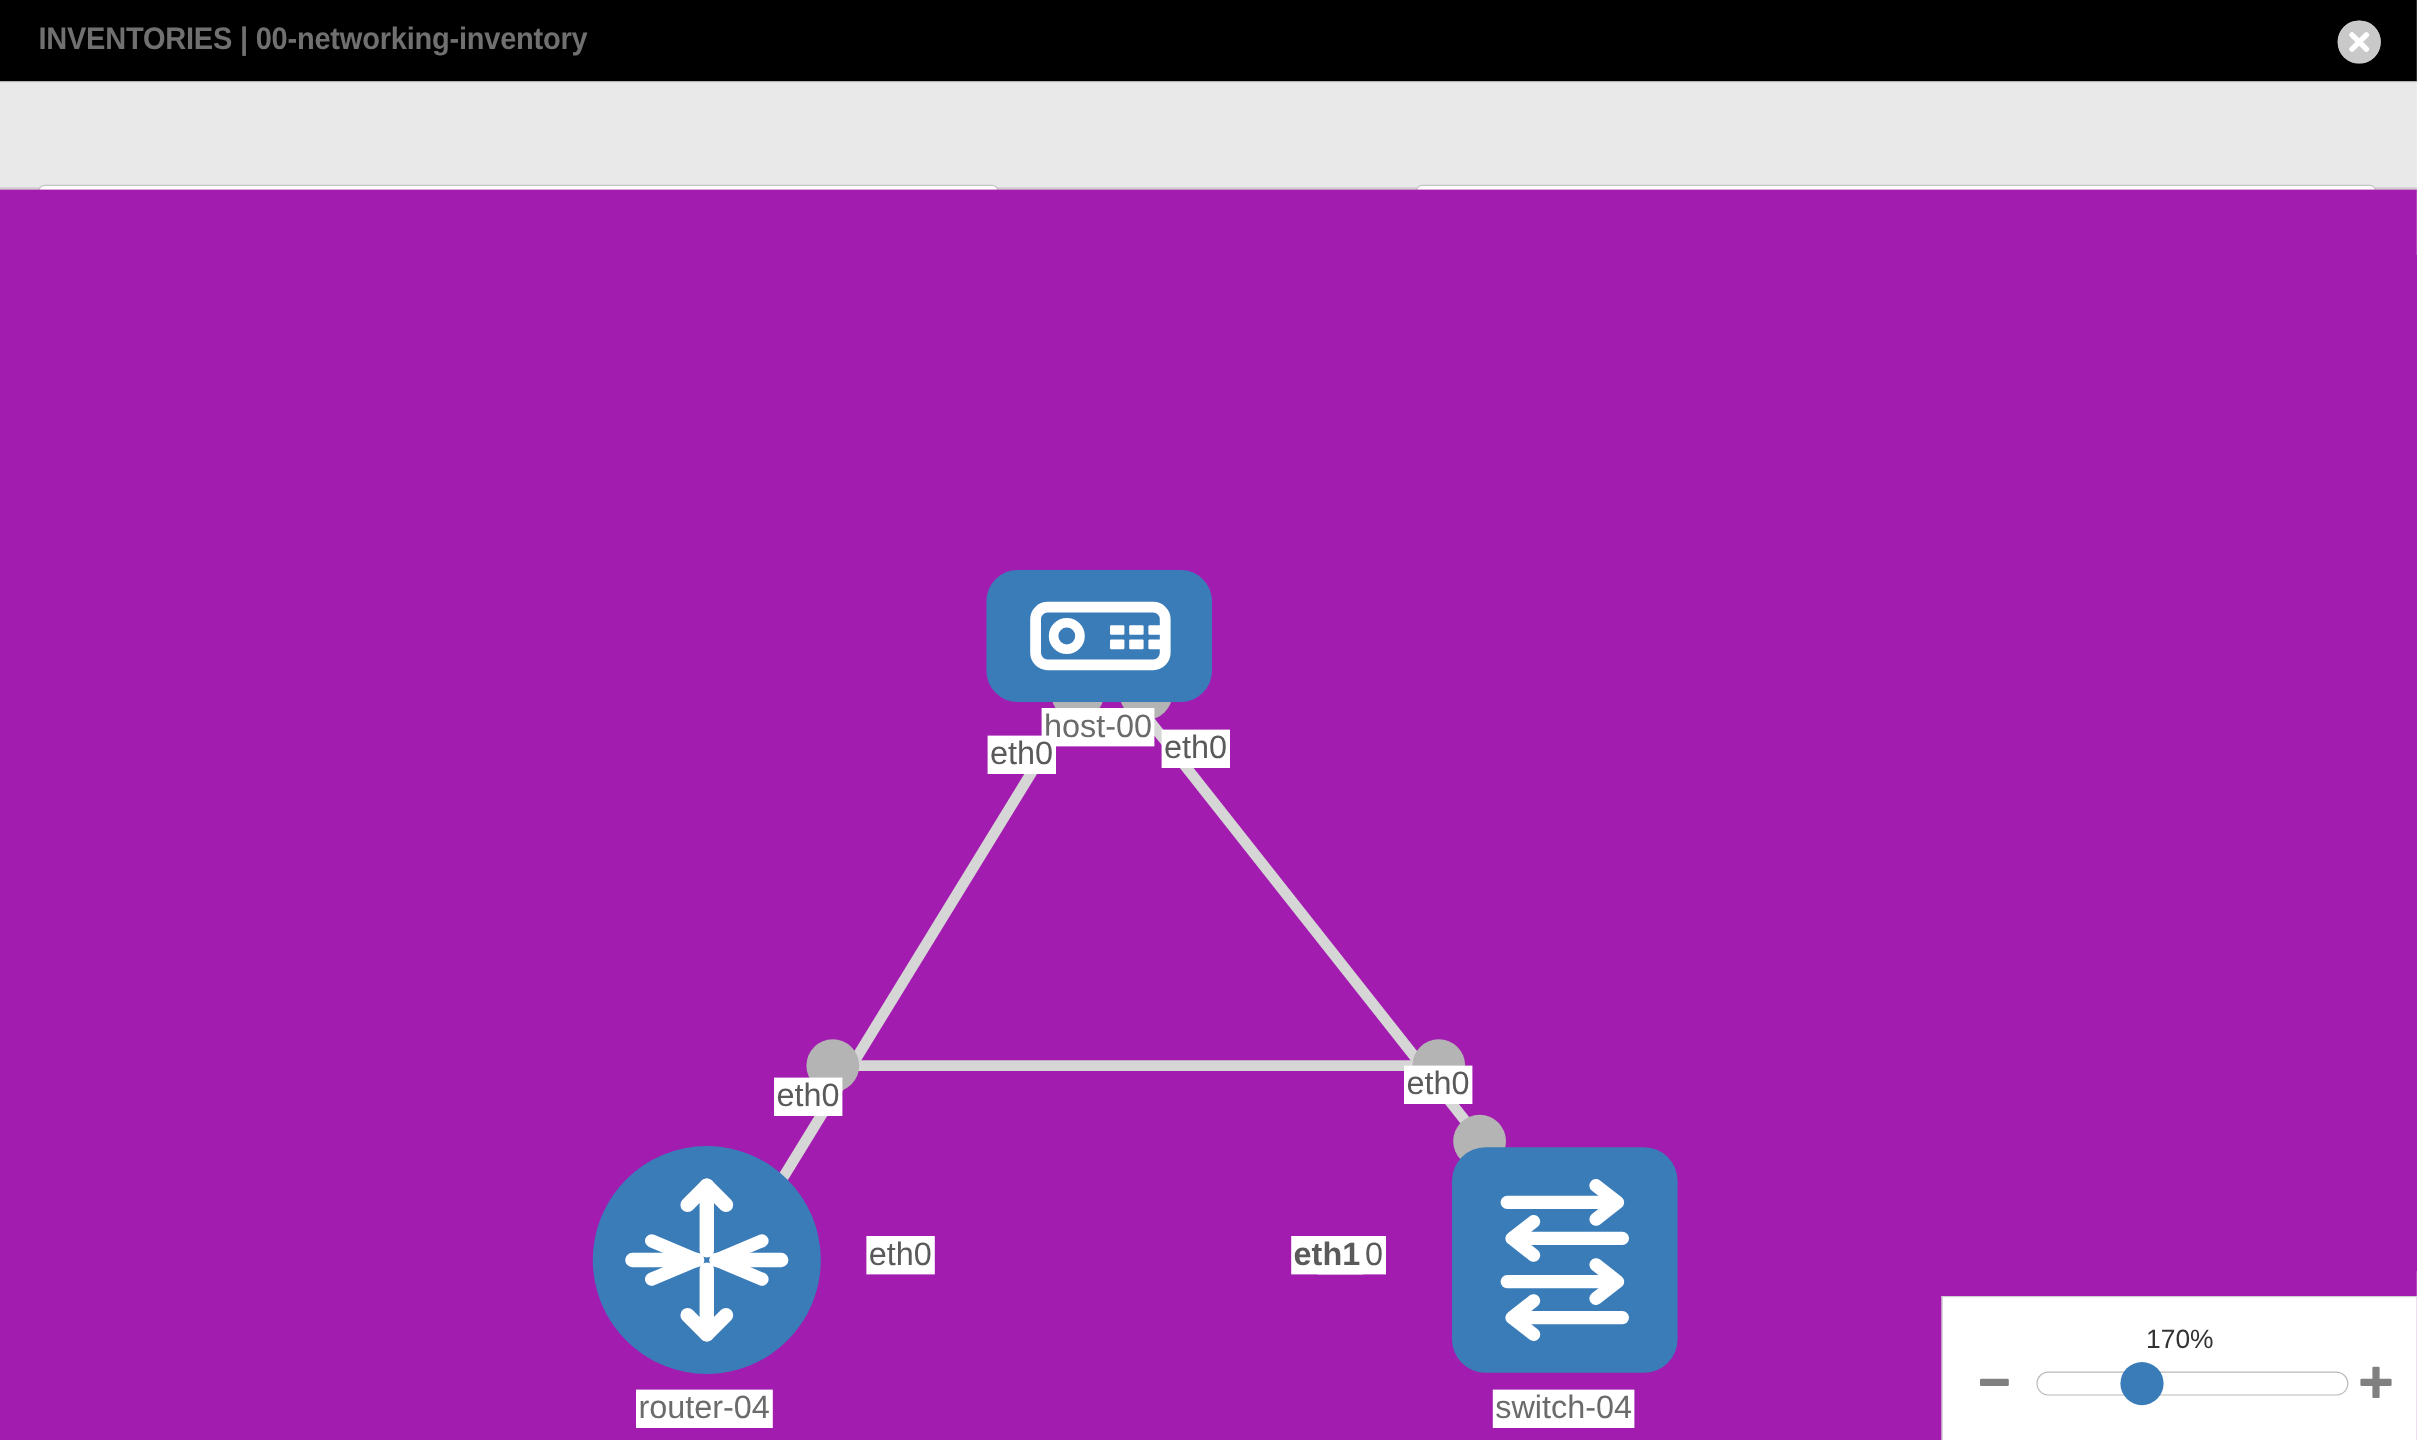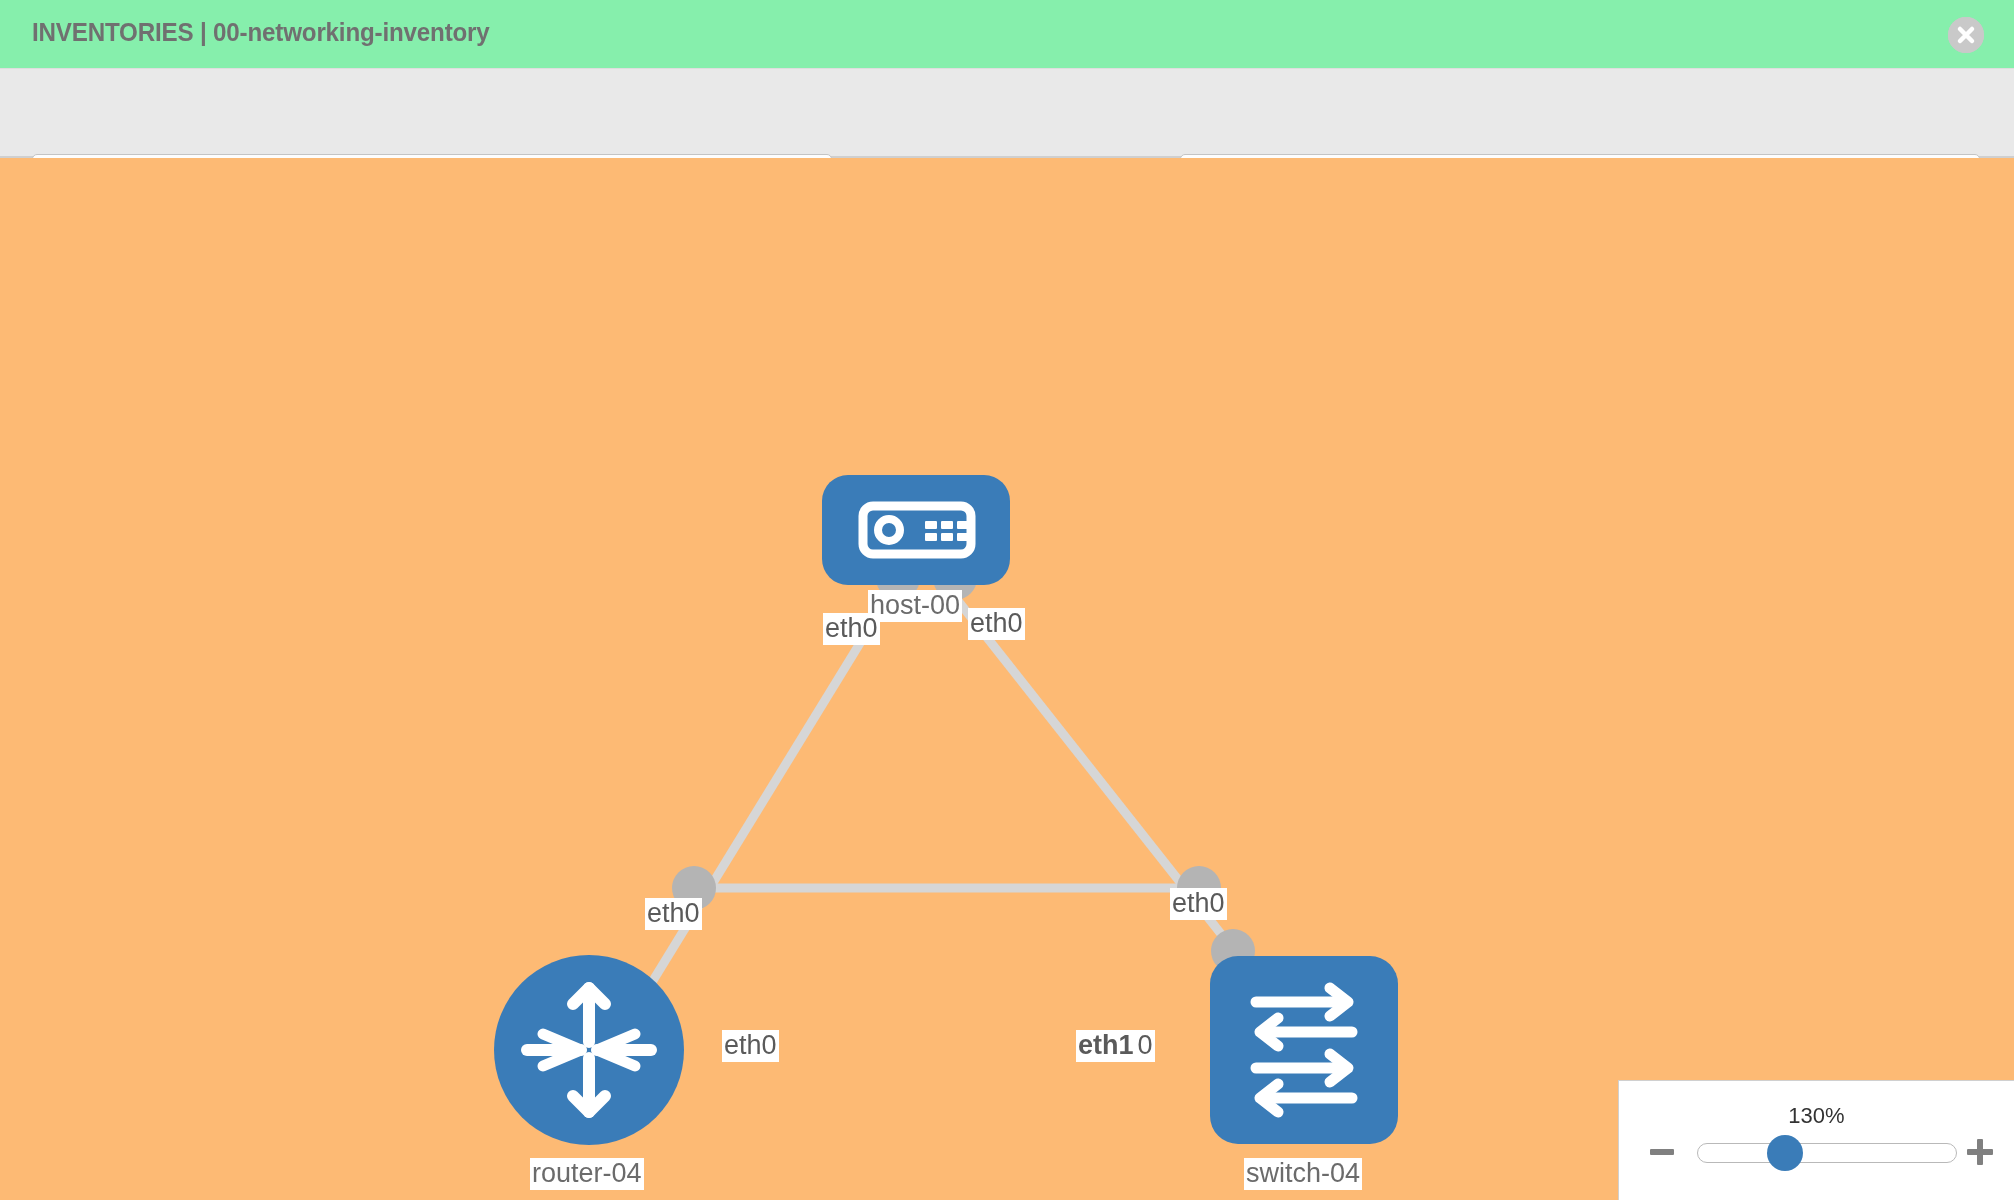--- a/index.html
+++ b/index.html
@@ -14,21 +14,21 @@
     font-family: "Liberation Sans", sans-serif;
     -webkit-font-smoothing: antialiased;
   }
 
   
   .header {
     position: absolute;
     left: 0; top: 0;
     width: 2014px;
     height: 68px;
-    background: #86efac;
+    background: #000000;
     box-sizing: border-box;
   }
   .page-title {
     position: absolute;
     left: 32px;
     top: 17px;
     font-size: 26px;
     font-weight: bold;
     color: #707070;
     letter-spacing: -0.2px;
@@ -97,21 +97,21 @@
   }
   #wrench-icon { left: 1046px; top: 94px; }
   #key-icon    { left: 1113px; top: 94px; }
 
   
   .canvas {
     position: absolute;
     left: 0; top: 158px;
     width: 2014px;
     height: 1042px;
-    background: #fdba74;
+    background: #a21caf;
     overflow: hidden;
   }
   .topology-svg {
     position: absolute;
     left: 0; top: 0;
   }
 
   
   .chip {
     position: absolute;
@@ -337,18 +337,18 @@
 
   <div class="chip iface-label" style="left:722px; top:872px;">eth0</div>
 
   <div class="chip iface-label" style="left:1098px; top:872px;">eth0</div>
 
   <div class="chip iface-label" style="left:1076px; top:872px;font-weight:bold;">eth1</div>
 
 </div>
 
 <div class="zoom-panel">
-  <div class="zoom-value">130%</div>
+  <div class="zoom-value">170%</div>
   <div class="zoom-minus"></div>
   <div class="zoom-track"></div>
   <div class="zoom-thumb"></div>
   <div class="zoom-plus"></div>
 </div>
 
 </body></html>

